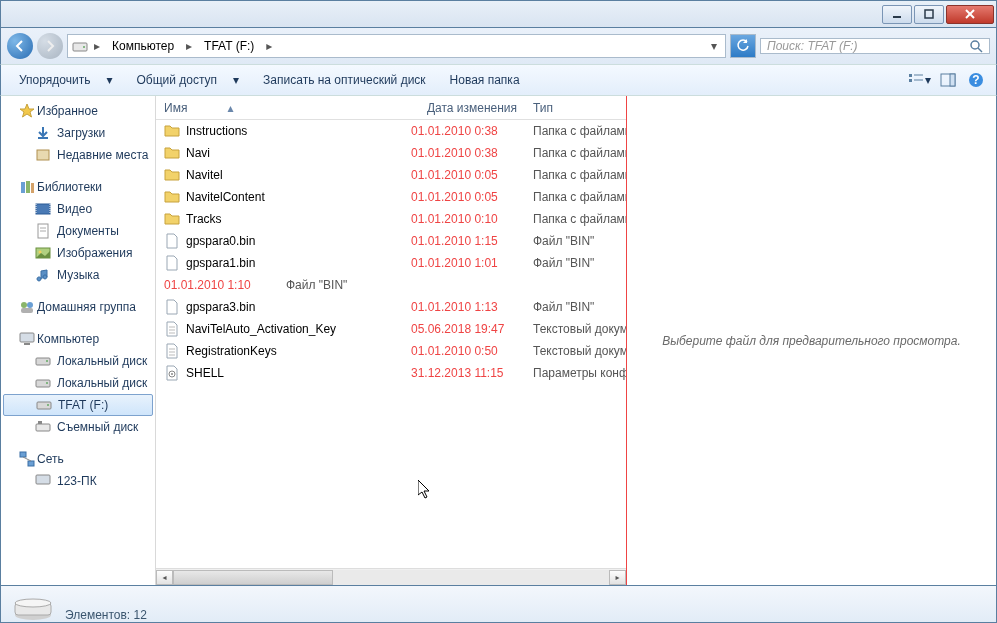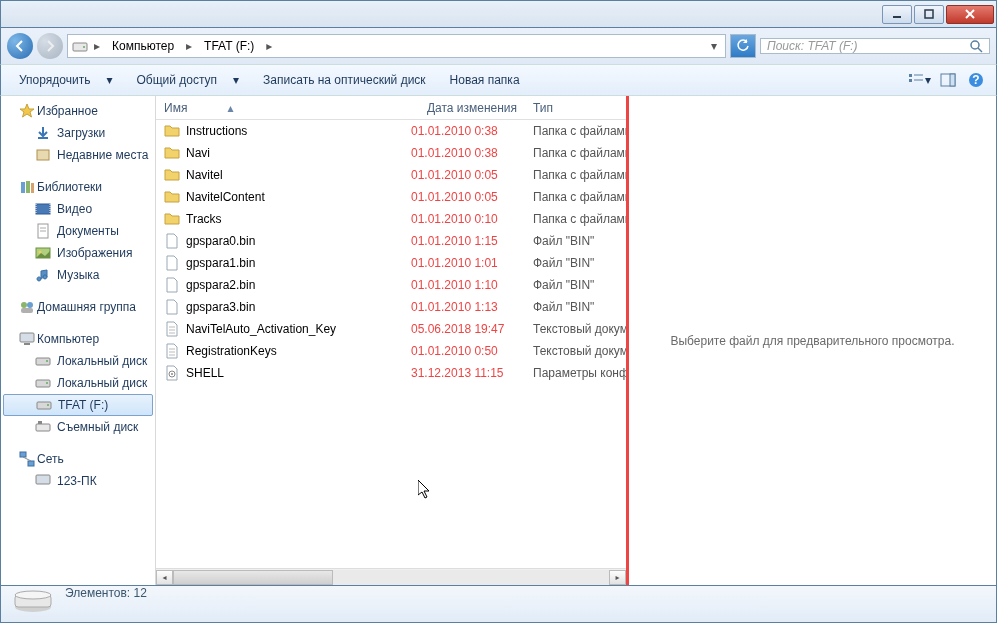--- a/index.html
+++ b/index.html
@@ -52,24 +52,24 @@
 .file-row { display: flex; align-items: center; height: 22px; padding-left: 8px; }
 .file-row .fname { width: 247px; display: flex; align-items: center; gap: 6px; }
 .file-row .fdate { width: 122px; color: #ef4444; }
 .file-row .ftype { flex: 1; color: #555; white-space: nowrap; overflow: hidden; }
 .row-icon { width: 16px; height: 16px; flex-shrink: 0; }
 .hscroll { height: 17px; background: #f0f0f0; display: flex; align-items: center; border-top: 1px solid #ddd; }
 .hscroll .sbtn { width: 17px; height: 15px; background: linear-gradient(#fdfdfd,#e2e2e2); border: 1px solid #bbb; display: flex; align-items: center; justify-content: center; font-size: 8px; color: #555; }
 .hscroll .track { flex: 1; height: 15px; background: #eaeaea; position: relative; }
 .hscroll .thumb { position: absolute; left: 0; top: 0; width: 160px; height: 15px; background: linear-gradient(#e8e8e8,#cfcfcf); border: 1px solid #bbb; }
 
-.preview { flex: 1; border-left: 3px solid #ef4444; display: flex; align-items: center; justify-content: center; color: #6a6a6a; padding: 10px; text-align: center; }
-
-
-.statusbar { height: 38px; background: linear-gradient(#f3f7fc,#e2ecf7); border: 1px solid #5a7fa0; display: flex; align-items: flex-start; padding: 0 12px; gap: 12px; }
+.preview { flex: 1; border-left: 1px solid #ef4444; display: flex; align-items: center; justify-content: center; color: #6a6a6a; padding: 10px; text-align: center; font-style: italic; }
+
+
+.statusbar { height: 38px; background: linear-gradient(#f3f7fc,#e2ecf7); border: 1px solid #5a7fa0; display: flex; align-items: flex-end; padding: 0 12px; gap: 12px; }
 .status-drive { width: 40px; height: 28px; display: flex; align-items: center; justify-content: center; }
 .status-text { color: #3a556e; }
 
 .cursor { position: absolute; left: 418px; top: 480px; pointer-events: none; }
 </style>
 </head>
 <body>
 
 <div class="titlebar">
   <div class="win-btn">
@@ -398,26 +398,20 @@
               <div class="fname">
                 <span class="row-icon"><svg width="16" height="16" viewBox="0 0 16 16">
                     <path d="M3 1 L10 1 L13 4 L13 15 L3 15 Z" fill="#fff" stroke="#9aa7b4"></path>
                   </svg></span>
                 <span>gpspara1.bin</span>
               </div>
               <div class="fdate">01.01.2010 1:01</div>
               <div class="ftype">Файл "BIN"</div>
             </div>
             <div class="file-row">
-              <div class="fname">
-                <span class="row-icon"><svg width="16" height="16" viewBox="0 0 16 16">
-                    <path d="M3 1 L10 1 L13 4 L13 15 L3 15 Z" fill="#fff" stroke="#9aa7b4"></path>
-                  </svg></span>
-                <span>gpspara2.bin</span>
-              </div>
               <div class="fdate">01.01.2010 1:10</div>
               <div class="ftype">Файл "BIN"</div>
             </div>
             <div class="file-row">
               <div class="fname">
                 <span class="row-icon"><svg width="16" height="16" viewBox="0 0 16 16">
                     <path d="M3 1 L10 1 L13 4 L13 15 L3 15 Z" fill="#fff" stroke="#9aa7b4"></path>
                   </svg></span>
                 <span>gpspara3.bin</span>
               </div>

